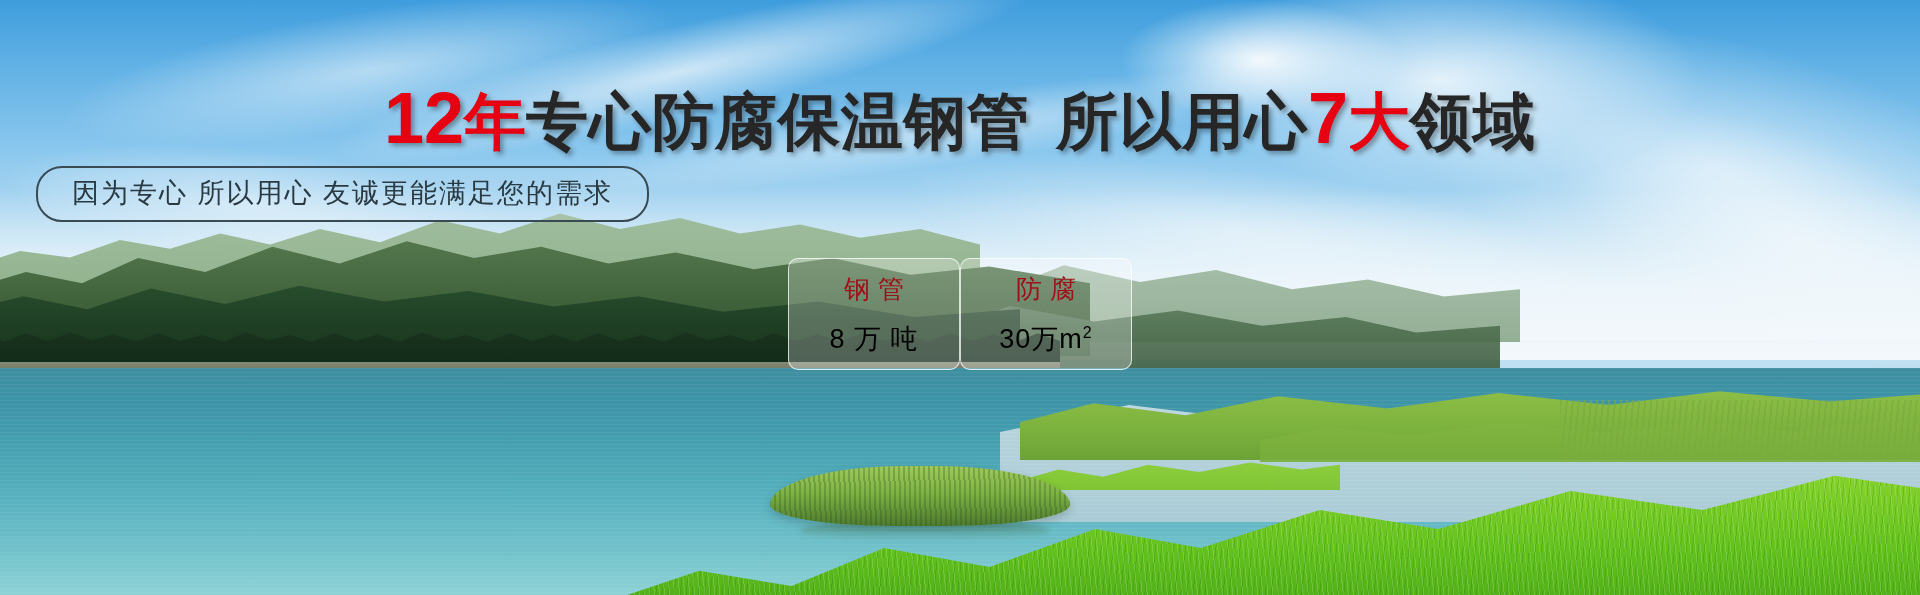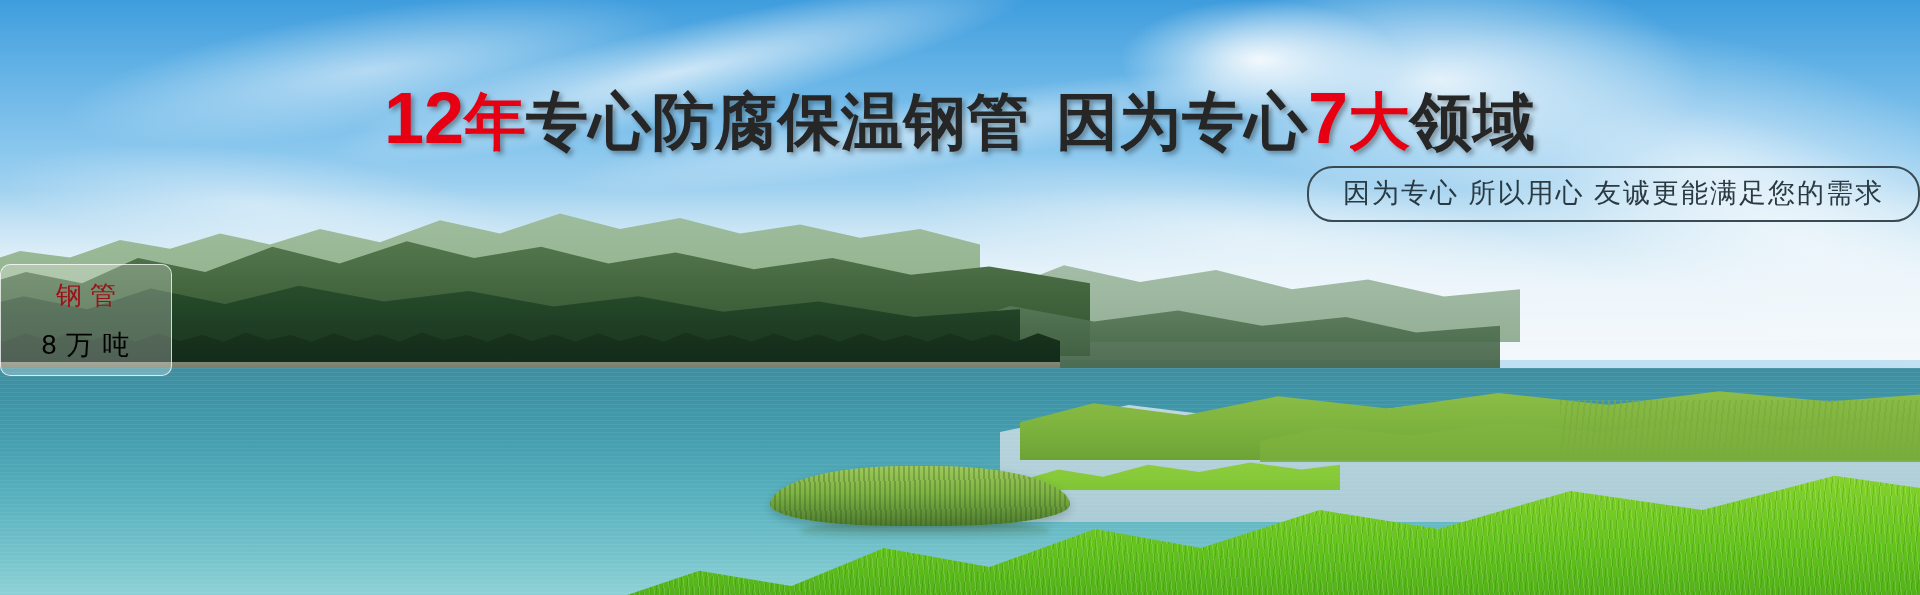--- a/index.html
+++ b/index.html
@@ -163,37 +163,37 @@
     text-shadow:3px 3px 5px rgba(0,0,0,.35);
   }
   .headline .hl-red {
     color:#e60012;
     font-size:72px;
     letter-spacing:0;
   }
   .headline .hl-gap { display:inline-block; width:26px; }
 
   .subtitle-wrap {
-    position:absolute; left:0; right:0; top:166px;
-    display:flex; justify-content:flex-end;padding-left:28px;
+    position:absolute; left:8px; right:0; top:166px;
+    display:flex; justify-content:flex-start;padding-left:28px;
   }
   .subtitle {
     border:2px solid #3a4a52;
     border-radius:26px;
     padding:7px 34px 9px;
     font-size:27px;
     color:#2a3a42;
     letter-spacing:2px;
     white-space:nowrap;
     background:rgba(255,255,255,.10);
   }
 
   .cards {
-    position:absolute; left:0; right:0; top:264px;
-    display:flex; justify-content:flex-start; 
+    position:absolute; left:0; right:0; top:258px;
+    display:flex; justify-content:center; 
   }
   .card {
     width:172px; height:112px;
     border:1px solid rgba(255,255,255,.75);
     border-radius:10px;
     background:rgba(255,255,255,.26);
     display:flex; flex-direction:column;
     align-items:center; justify-content:center;
     gap:14px;
   }
@@ -248,31 +248,35 @@
   <div class="grass-left"></div>
   <div class="island-refl"></div>
   <div class="island"></div>
   <div class="island-tex"></div>
   <div class="grass-fore"></div>
   <div class="grass-blades"></div>
 
   <div class="overlay">
 
     <div class="headline">
-      <span class="hl-red">12</span><span class="hl-red" style="font-size:62px">年</span><span>专心防腐保温钢管</span><span class="hl-gap"></span><span>因为专心</span><span class="hl-red">7</span><span class="hl-red" style="font-size:62px">大</span><span>领域</span>
+      <span class="hl-red">12</span><span class="hl-red" style="font-size:62px">年</span><span>专心防腐保温钢管</span><span class="hl-gap"></span><span>所以用心</span><span class="hl-red">7</span><span class="hl-red" style="font-size:62px">大</span><span>领域</span>
     </div>
 
     <div class="subtitle-wrap">
       <div class="subtitle">因为专心 所以用心  友诚更能满足您的需求</div>
     </div>
 
     <div class="cards">
 
       <div class="card">
         <div class="card-title">钢管</div>
         <div class="card-value"><span>8 万 吨</span><sup></sup></div>
       </div>
 
+      <div class="card">
+        <div class="card-title">防腐</div>
+        <div class="card-value"><span>30万m</span><sup>2</sup></div>
+      </div>
 
 
     </div>
   </div>
 </div>
 
 </body></html>

